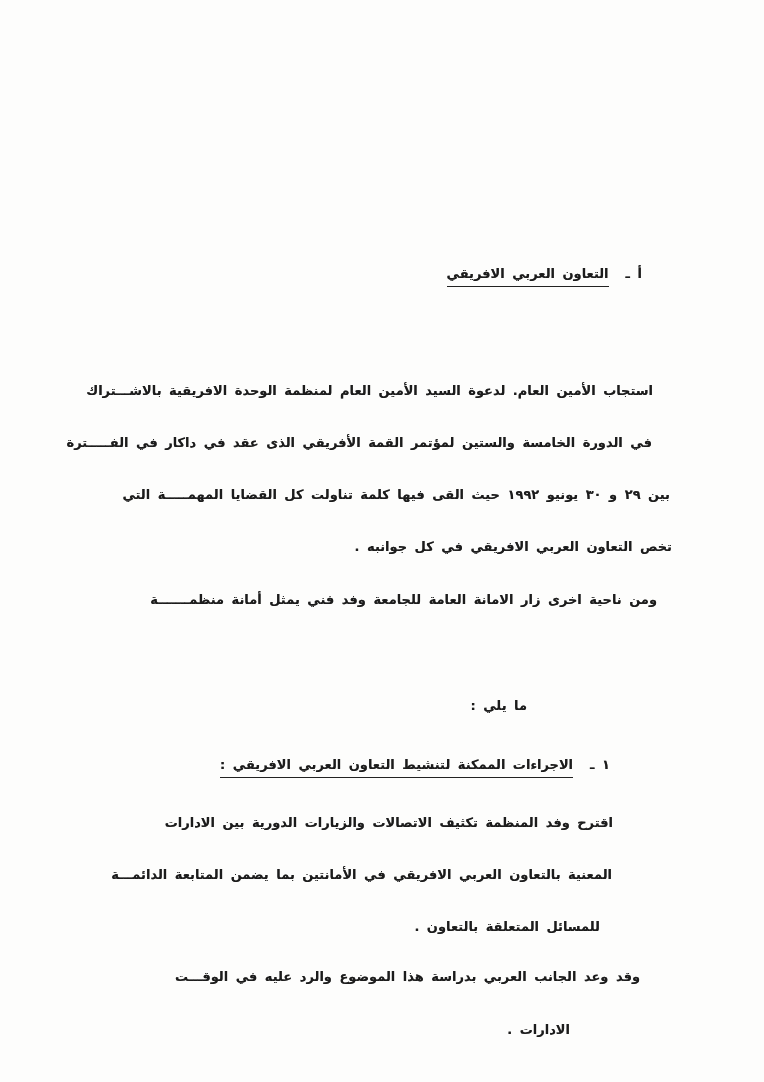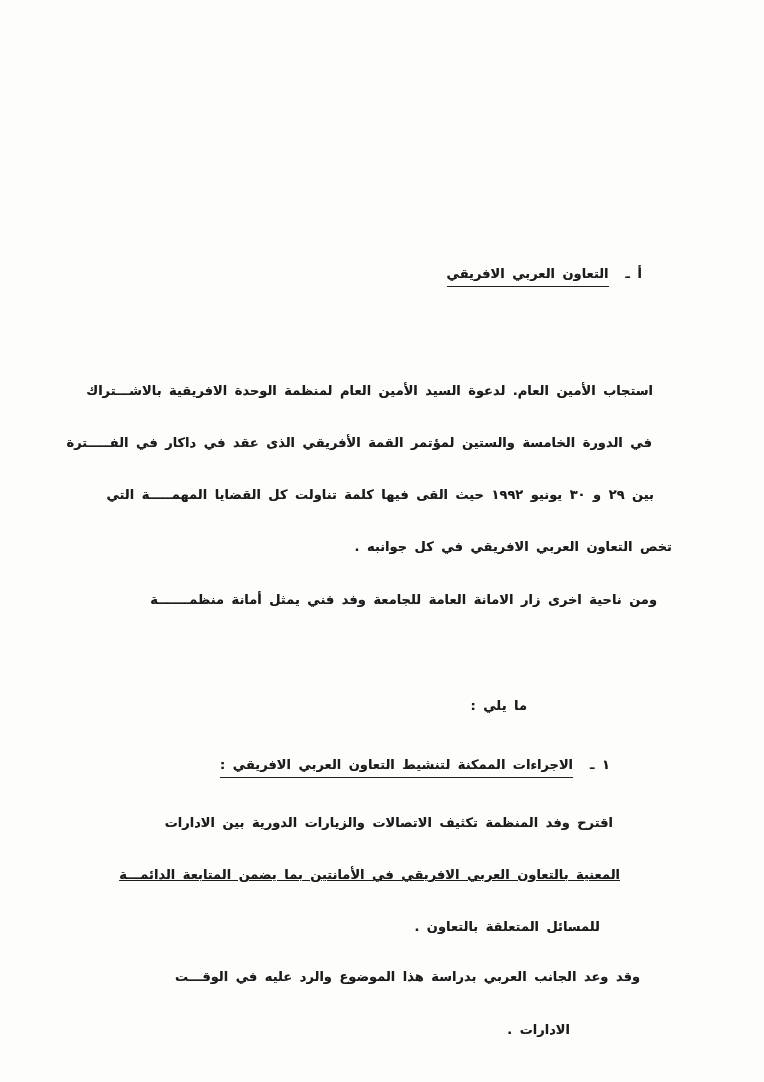--- a/index.html
+++ b/index.html
@@ -52,30 +52,30 @@
 
 <div class="page">
 
 
   <div class="line heading-line" style="top:266px; right:122px;">
     <span class="marker">أ ـ</span><span class="title">التعاون العربي الافريقي</span>
   </div>
 
   <div class="line" style="top:383px; right:111px;">استجاب الأمين العام. لدعوة السيد الأمين العام لمنظمة الوحدة الافريقية بالاشـــتراك</div>
   <div class="line" style="top:435px; right:112px;">في الدورة الخامسة والستين لمؤتمر القمة الأفريقي الذى عقد في داكار في الفـــــترة</div>
-  <div class="line" style="top:487px; right:110px;margin-left:33px;">بين ٢٩ و ٣٠ يونيو ١٩٩٢ حيث القى فيها كلمة تناولت كل القضايا المهمـــــة التي</div>
+  <div class="line" style="top:487px; right:94px;margin-left:33px;">بين ٢٩ و ٣٠ يونيو ١٩٩٢ حيث القى فيها كلمة تناولت كل القضايا المهمـــــة التي</div>
   <div class="line" style="top:539px; right:92px;margin-left:43px;">تخص التعاون العربي الافريقي في كل جوانبه .</div>
 
   <div class="line" style="top:592px; right:107px;">ومن ناحية اخرى زار الامانة العامة للجامعة وفد فني يمثل أمانة منظمـــــــة</div>
   <div class="line" style="top:698px; right:237px;">ما يلي :</div>
 
   <div class="line heading-line" style="top:757px; right:154px;">
     <span class="marker">١ ـ</span><span class="title">الاجراءات الممكنة لتنشيط التعاون العربي الافريقي :</span>
   </div>
 
   <div class="line" style="top:815px; right:151px;">اقترح وفد المنظمة تكثيف الاتصالات والزيارات الدورية بين الادارات</div>
-  <div class="line" style="top:867px; right:144px;text-decoration:underline;">المعنية بالتعاون العربي الافريقي في الأمانتين بما يضمن المتابعة الدائمـــة</div>
+  <div class="line" style="top:867px; right:152px;">المعنية بالتعاون العربي الافريقي في الأمانتين بما يضمن المتابعة الدائمـــة</div>
   <div class="line" style="top:919px; right:164px;margin-left:16px;">للمسائل المتعلقة بالتعاون .</div>
 
   <div class="line" style="top:969px; right:124px;">وقد وعد الجانب العربي بدراسة هذا الموضوع والرد عليه في الوقـــت</div>
   <div class="line" style="top:1022px; right:194px;">الادارات .</div>
 
 </div>
 
 </body></html>

